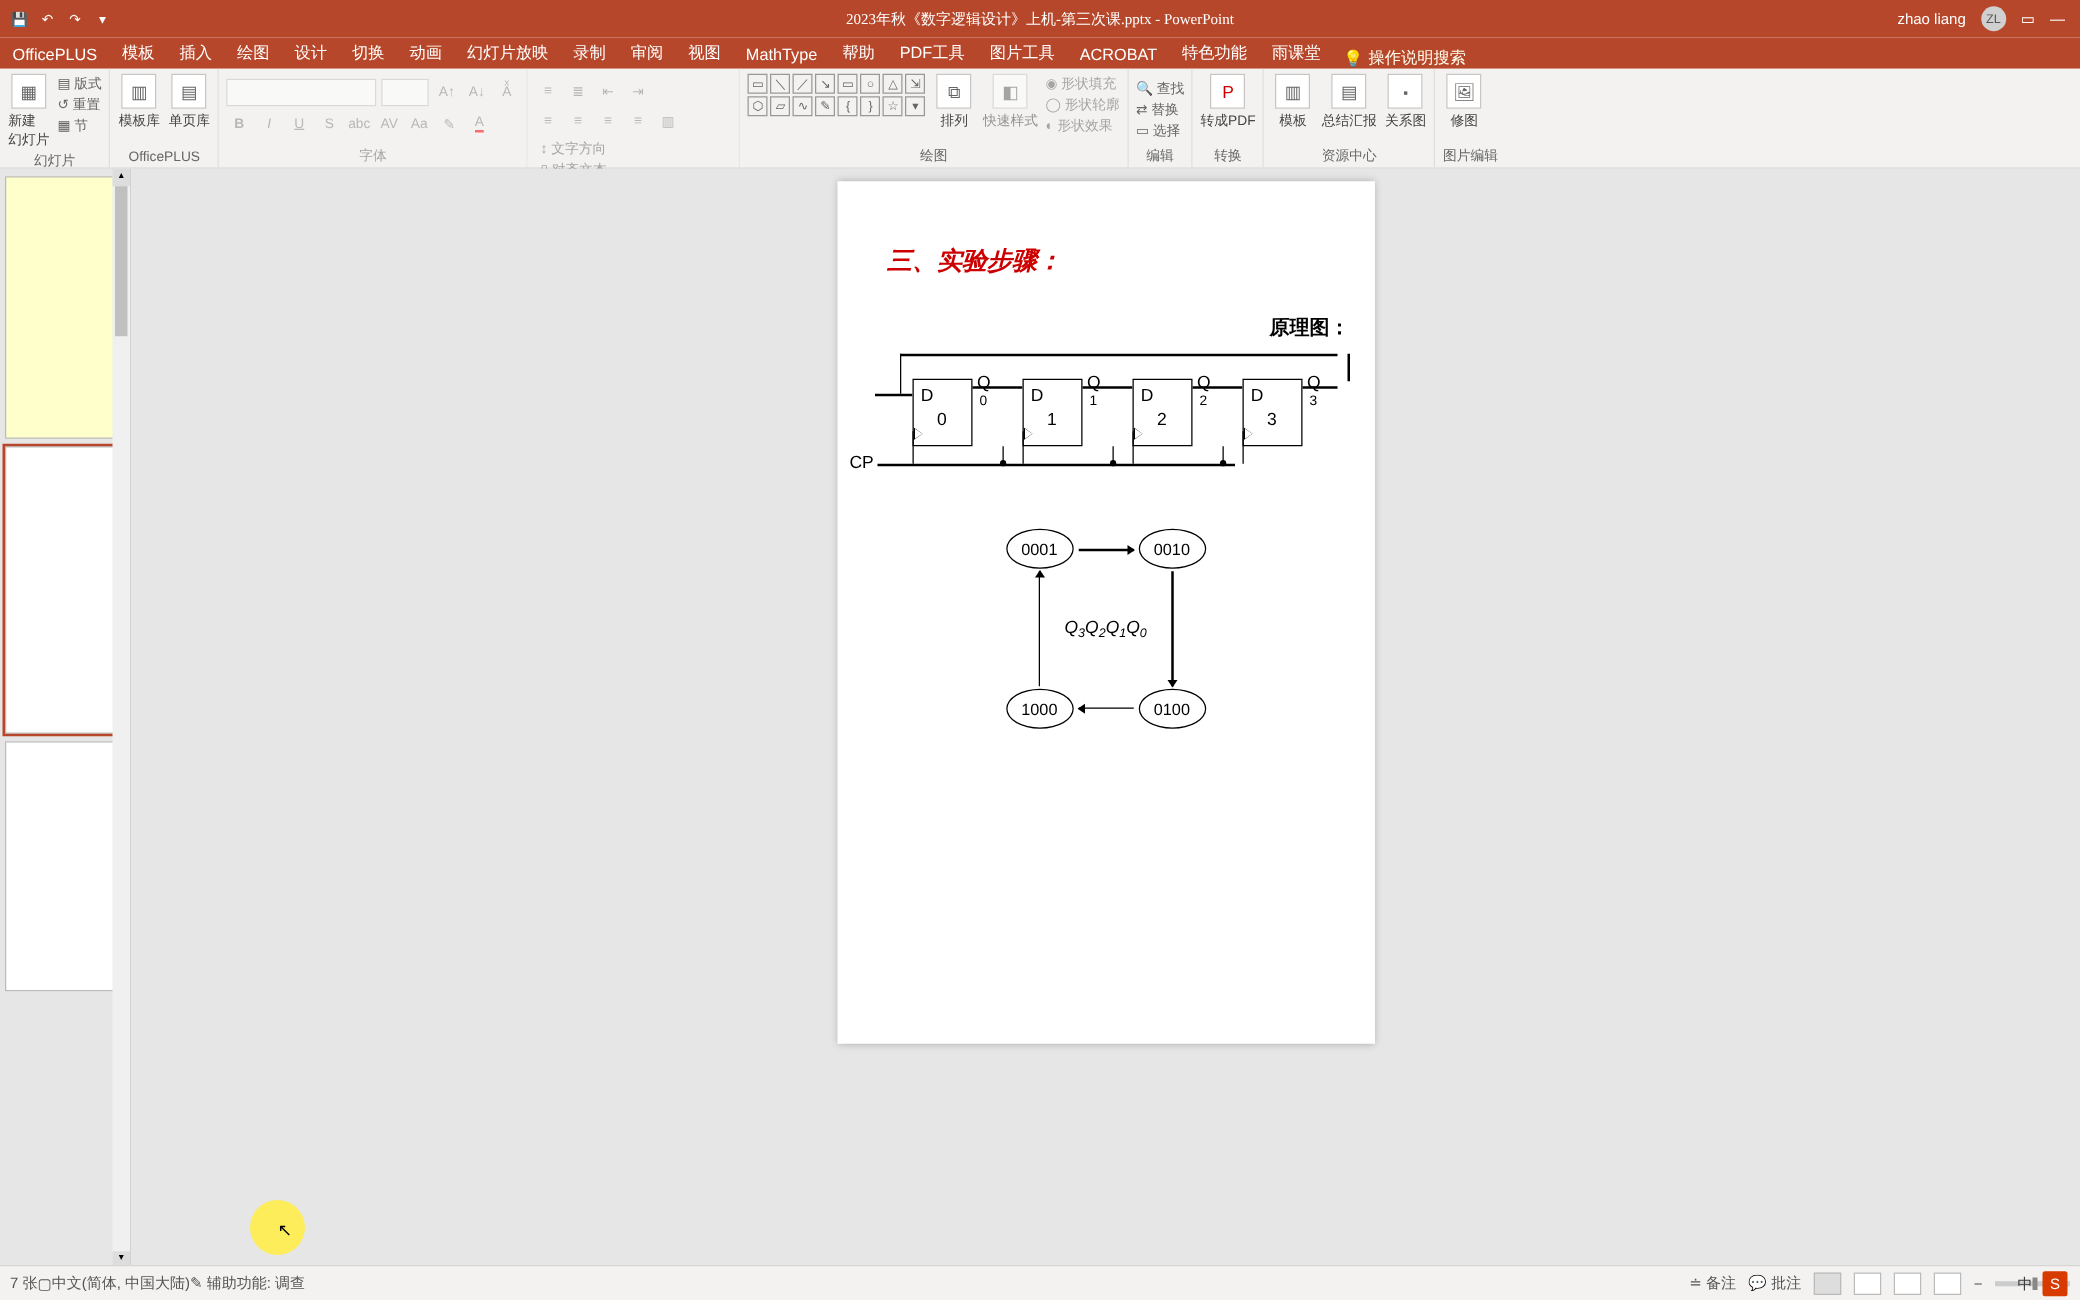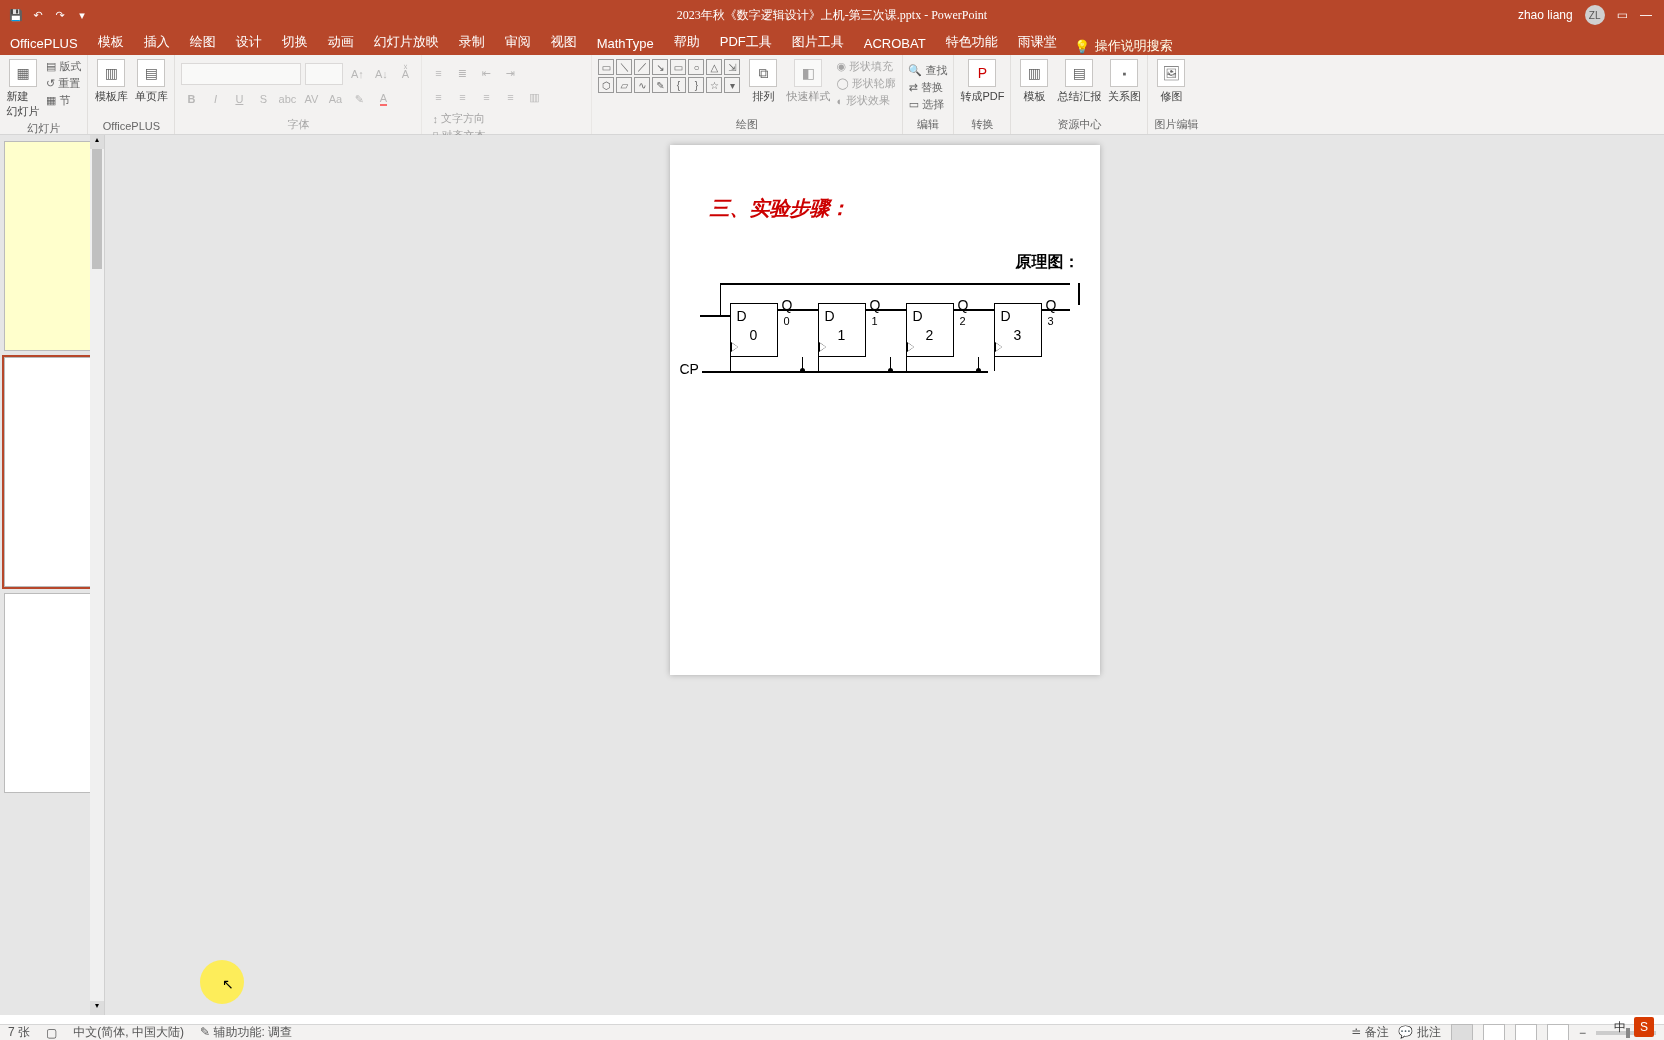--- a/index.html
+++ b/index.html
@@ -32,41 +32,41 @@
 .shapes-gal span{border:1px solid #999;font-size:10px;display:flex;align-items:center;justify-content:center;color:#666;}
 .workspace{position:absolute;top:135px;bottom:25px;left:0;right:0;display:flex;}
 .thumbpane{width:105px;background:#e6e6e6;overflow:hidden;position:relative;border-right:1px solid #d0d0d0;}
 .thumb{margin:6px 4px;background:#fff;border:1px solid #bbb;height:230px;font-size:7px;overflow:hidden;position:relative;}
 .thumb.sel{outline:2px solid #b7472a;}
 .sb-v{position:absolute;right:0;top:0;width:14px;bottom:0;background:#f0f0f0;}
 .sb-v .up,.sb-v .dn{height:14px;background:#ddd;font-size:8px;text-align:center;}
 .sb-v .trk{position:absolute;top:14px;bottom:14px;left:0;right:0;}
 .sb-v .th{position:absolute;left:2px;right:2px;background:#c0c0c0;}
 .editor{flex:1;background:#e6e6e6;position:relative;overflow:hidden;}
-.slide{position:absolute;left:50%;top:10px;transform:translateX(-50%);width:430px;height:530px;background:#fff;box-shadow:0 0 6px rgba(0,0,0,.25);padding:50px 20px 20px;}
+.slide{position:absolute;left:50%;top:10px;transform:translateX(-50%);width:430px;height:690px;background:#fff;box-shadow:0 0 6px rgba(0,0,0,.25);padding:50px 20px 20px;}
 .slide .h1{color:#c00;font-weight:bold;font-size:20px;font-style:italic;margin-bottom:30px;padding-left:20px;}
 .slide .h2{font-weight:bold;font-size:20px;margin-bottom:18px;padding-left:20px;}
 .slide .h3{font-weight:bold;font-size:16px;margin-bottom:10px;text-align:right;}
 .diagram{margin:10px 0 20px;font-family:"Times New Roman",serif;}
 .eq{text-align:center;font-family:"Times New Roman",serif;font-size:16px;margin:14px 0 30px;}
 .eq sub{font-size:11px;}
 .loop-title{text-align:center;font-size:16px;margin-bottom:10px;}
 .loopdiag{position:relative;width:200px;height:180px;margin:0 auto;font-family:"Times New Roman",serif;}
 .node{position:absolute;width:54px;height:32px;border:1.5px solid #000;border-radius:50%;display:flex;align-items:center;justify-content:center;font-size:13px;background:#fff;}
 .arrow-h{position:absolute;height:1.5px;background:#000;}
 .arrow-h::after{content:"";position:absolute;right:-1px;top:-3px;border-left:6px solid #000;border-top:4px solid transparent;border-bottom:4px solid transparent;}
 .arrow-h.rev::after{left:-1px;right:auto;border-left:none;border-right:6px solid #000;}
 .arrow-v{position:absolute;width:1.5px;background:#000;}
 .arrow-v::after{content:"";position:absolute;bottom:-1px;left:-3px;border-top:6px solid #000;border-left:4px solid transparent;border-right:4px solid transparent;}
 .arrow-v.up::after{top:-1px;bottom:auto;border-top:none;border-bottom:6px solid #000;}
 .qlabel{position:absolute;font-style:italic;font-size:14px;left:50%;top:50%;transform:translate(-50%,-50%);white-space:nowrap;}
 .qlabel sub{font-size:10px;}
 .cursor-hl{position:absolute;width:44px;height:44px;border-radius:50%;background:#ffed4a;left:200px;top:960px;z-index:50;opacity:.9;}
 .cursor-ptr{position:absolute;left:222px;top:976px;z-index:51;font-size:14px;color:#000;}
-.statusbar{position:absolute;bottom:0;left:0;right:0;height:16px;background:#f3f2f1;border-top:1px solid #d6d6d6;display:flex;align-items:center;font-size:12px;color:#555;padding:0 8px;gap:16px;}
+.statusbar{position:absolute;bottom:0;left:0;right:0;height:28px;background:#f3f2f1;border-top:1px solid #d6d6d6;display:flex;align-items:center;font-size:12px;color:#555;padding:0 8px;gap:0;}
 .statusbar .right{margin-left:auto;display:flex;align-items:center;gap:10px;}
 .viewbtn{width:22px;height:18px;border:1px solid #bbb;background:#fff;}
 .viewbtn.active{background:#ddd;}
 .ime-badge{position:absolute;right:10px;bottom:3px;width:20px;height:20px;background:#d83b01;color:#fff;font-size:12px;display:flex;align-items:center;justify-content:center;border-radius:2px;z-index:60;}
 
 .ckt{position:relative;height:110px;margin-left:-10px;}
 .wire{position:absolute;background:#000;}
 .ff{position:absolute;width:48px;height:54px;border:1.5px solid #000;background:#fff;}
 .ff .d{position:absolute;left:6px;top:4px;font-size:14px;}
 .ff .n{position:absolute;left:50%;top:50%;transform:translate(-50%,-20%);font-size:14px;}
@@ -398,20 +398,31 @@
             <span class="n">3</span>
             <span class="clk"></span>
           </div>
         <span class="qlab" style="left:366px;top:14px">Q</span>
         <span class="qsub" style="left:368px;top:32px">3</span>
         <div class="wire" style="left:362px;top:26px;width:28px;height:1.5px"></div>
         <div class="wire" style="left:314px;top:62px;width:1.5px;height:26px"></div>
       </div>
 
 
+      <div class="loopdiag">
+        <div class="node" style="left:20px;top:10px">0001</div>
+        <div class="node" style="right:20px;top:10px">0010</div>
+        <div class="node" style="right:20px;bottom:10px">0100</div>
+        <div class="node" style="left:20px;bottom:10px">1000</div>
+        <div class="arrow-h" style="left:78px;top:26px;width:44px"></div>
+        <div class="arrow-v" style="right:46px;top:44px;height:92px"></div>
+        <div class="arrow-h rev" style="left:78px;bottom:26px;width:44px"></div>
+        <div class="arrow-v up" style="left:46px;top:44px;height:92px"></div>
+        <div class="qlabel"><i>Q<sub>3</sub>Q<sub>2</sub>Q<sub>1</sub>Q<sub>0</sub></i></div>
+      </div>
     </div>
   </div>
 </div>
 
 <div class="cursor-hl"></div>
 <div class="cursor-ptr">↖</div>
 
 <div class="statusbar">
   <span>7 张</span>
   <span>▢</span>

